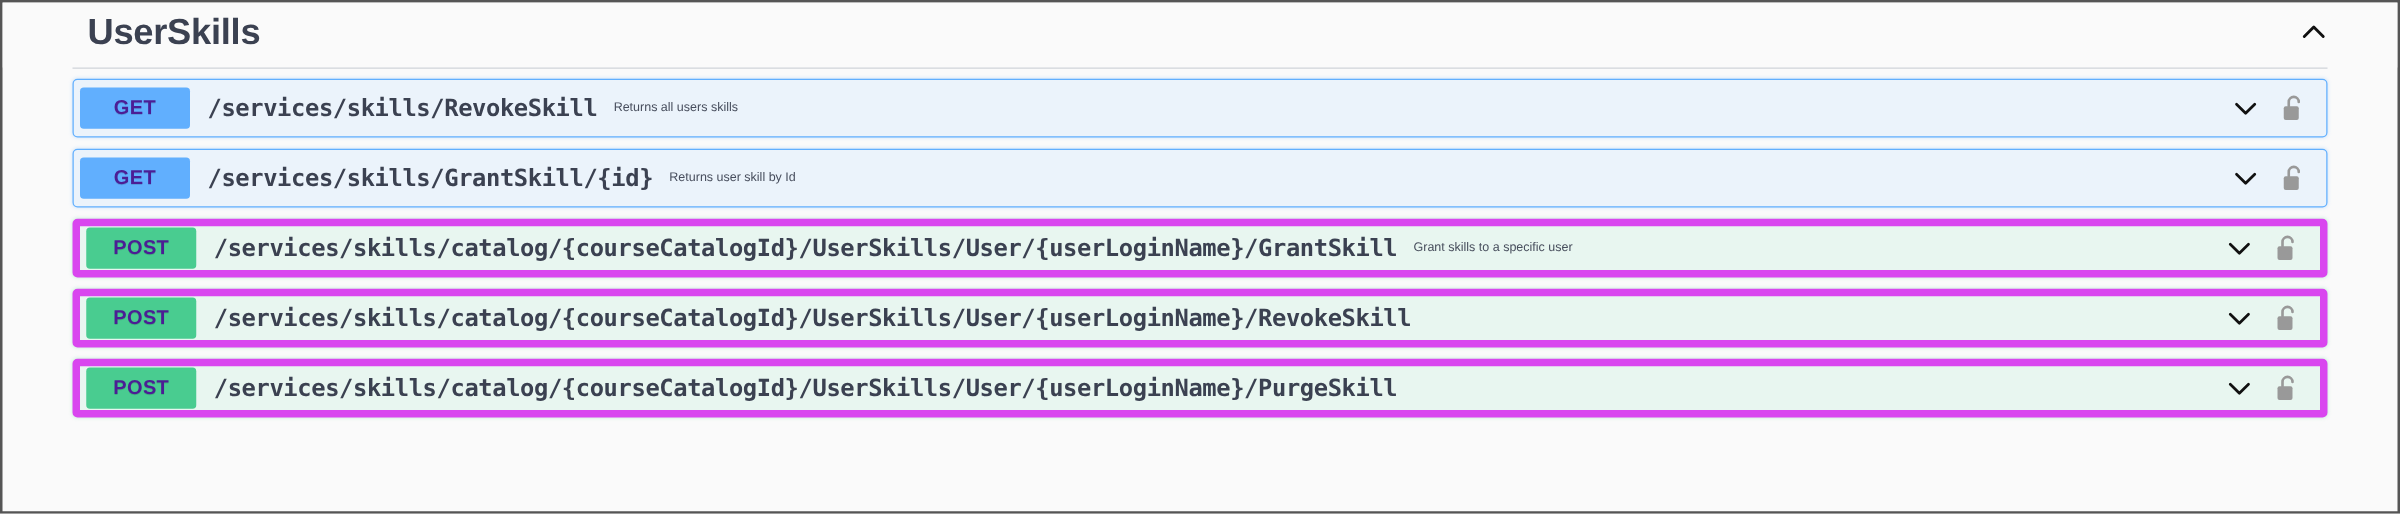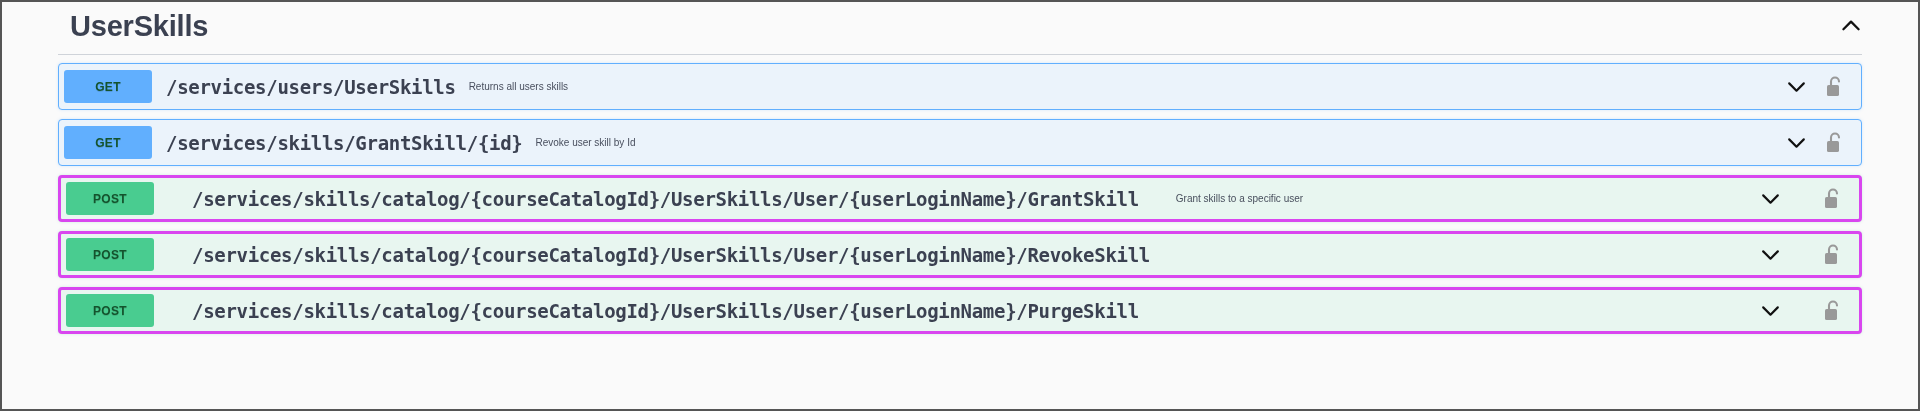--- a/index.html
+++ b/index.html
@@ -62,36 +62,35 @@
     padding: 0 8px 0 5px;
     position: relative;
   }
   .op-row.get {
     background: #ebf3fb;
     border: 1px solid #61affe;
     box-shadow: 0 0 3px rgba(97,175,254,0.25);
   }
   .op-row.post {
     background: #e8f6f0;
-    border: 3px solid #d946ef;
+    border: 6px solid #d946ef;
     box-shadow: 0 0 3px rgba(73,204,144,0.25);
-    gap: 24px;
   }
   .method {
     width: 88px;
     min-width: 88px;
     height: 33px;
     border-radius: 3px;
     display: flex;
     align-items: center;
     justify-content: center;
     font-family: "Liberation Sans", sans-serif;
-    font-size: 12px;
+    font-size: 16px;
     font-weight: bold;
-    color: #14532d;
+    color: #4c1d95;
     letter-spacing: 0.3px;
     text-shadow: 0 1px 0 rgba(0,0,0,0.12);
   }
   .method.get { background: #61affe; }
   .method.post { background: #49cc90; }
   .op-path {
     font-family: "DejaVu Sans Mono", monospace;
     font-size: 19px;
     font-weight: bold;
     color: #3b4151;
@@ -141,40 +140,40 @@
         </svg>
       </span>
     </div>
 
     <div class="divider"></div>
 
     <div class="ops">
 
       <div class="op-row get">
         <span class="method get">GET</span>
-        <span class="op-path">/services/users/UserSkills</span>
+        <span class="op-path">/services/skills/RevokeSkill</span>
         <span class="op-summary">Returns all users skills</span>
         <span class="op-spacer"></span>
         <span class="op-chevron">
           <svg width="25" height="25" viewBox="0 0 24 24" fill="none" stroke="#111111" stroke-width="2.1" stroke-linecap="round" stroke-linejoin="round">
             <polyline points="5,9 12,16 19,9"></polyline>
           </svg>
         </span>
         <span class="op-lock">
           <svg width="20" height="24" viewBox="0 0 20 24">
             <path d="M6 10 V6.5 a4 4 0 0 1 8 0" fill="none" stroke="#999999" stroke-width="2.1" stroke-linecap="round"></path>
             <rect x="2" y="10" width="12" height="11" rx="1.6" fill="#999999"></rect>
           </svg>
         </span>
       </div>
 
       <div class="op-row get">
         <span class="method get">GET</span>
         <span class="op-path">/services/skills/GrantSkill/{id}</span>
-        <span class="op-summary">Revoke user skill by Id</span>
+        <span class="op-summary">Returns user skill by Id</span>
         <span class="op-spacer"></span>
         <span class="op-chevron">
           <svg width="25" height="25" viewBox="0 0 24 24" fill="none" stroke="#111111" stroke-width="2.1" stroke-linecap="round" stroke-linejoin="round">
             <polyline points="5,9 12,16 19,9"></polyline>
           </svg>
         </span>
         <span class="op-lock">
           <svg width="20" height="24" viewBox="0 0 20 24">
             <path d="M6 10 V6.5 a4 4 0 0 1 8 0" fill="none" stroke="#999999" stroke-width="2.1" stroke-linecap="round"></path>
             <rect x="2" y="10" width="12" height="11" rx="1.6" fill="#999999"></rect>

